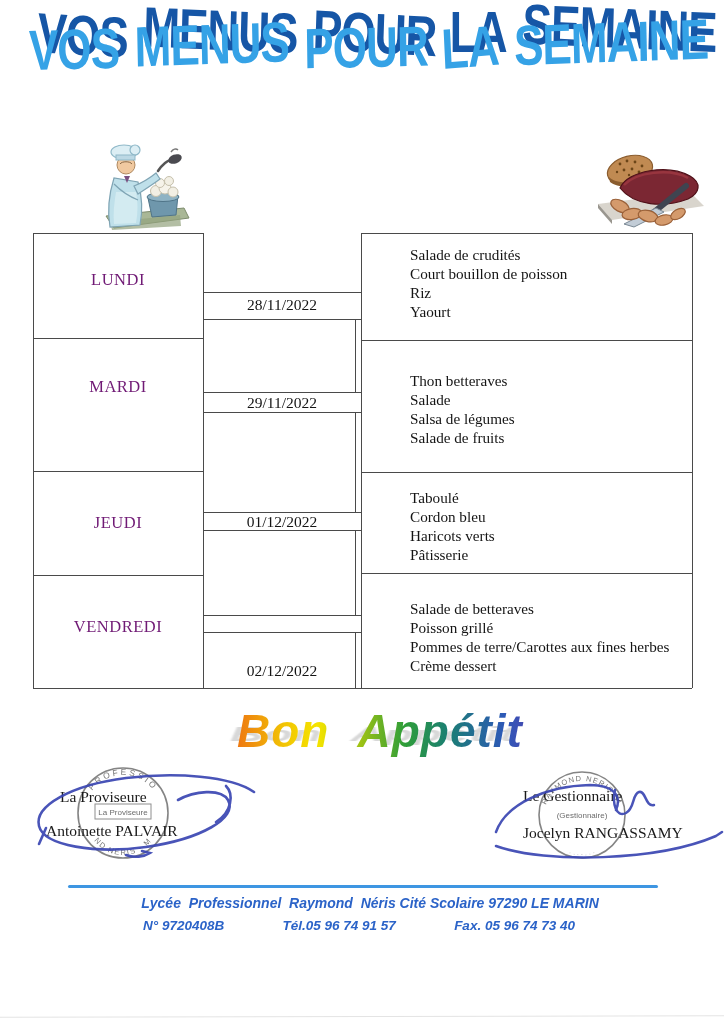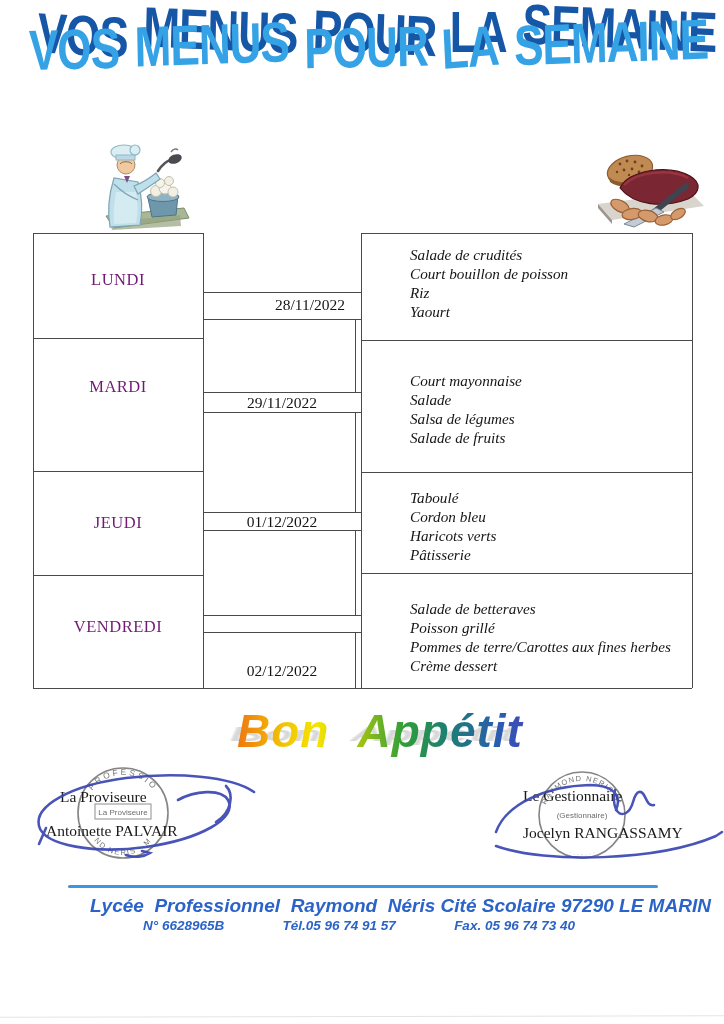--- a/index.html
+++ b/index.html
@@ -52,21 +52,21 @@
     font-size:16.5px; letter-spacing:.5px; color:#701a75;
   }
   .date-label{
     position:absolute; left:203px; width:158px; text-align:center;
     font-size:15.5px; color:#141414;
   }
   .menu-block{
     position:absolute; left:410px; width:280px;
     font-size:15.2px; line-height:19px; color:#141414;
   }
-  .menu-block div{ white-space:nowrap;font-style:italic; }
+  .menu-block div{ white-space:nowrap; }
   
   .bon{
     position:absolute; left:140px; top:704px; width:480px; text-align:center;
     font-family:"Liberation Sans", sans-serif;
     font-style:italic; font-weight:800; font-size:46px;
     letter-spacing:1px; word-spacing:16px; white-space:nowrap;
     background:linear-gradient(to right,
       #cf2366 0%, #e02318 10%, #ee7612 20%, #f2c404 30%, #f5e400 37%,
       #9dc214 46%, #2f9e38 55%, #1b7f72 64%, #2d58b8 76%, #6637a8 87%, #b12d96 100%);
     -webkit-background-clip:text; background-clip:text; color:transparent;
@@ -81,23 +81,23 @@
   .sig-role{ position:absolute; font-size:15.5px; color:#1a1a1a; }
   .sig-name{ position:absolute; font-size:15.5px; color:#1a1a1a; white-space:nowrap; }
   .stamp{ position:absolute; opacity:.82; }
   .pen{ position:absolute; }
   
   .footer-rule{
     position:absolute; left:68px; top:885px; width:590px; height:3px;
     background:#3e96e2; border-radius:2px;
   }
   .footer-line1{
-    position:absolute; left:90px; top:895px; width:560px; text-align:right;
+    position:absolute; left:90px; top:895px; width:560px; text-align:center;
     font-family:"Liberation Sans", sans-serif;
-    font-weight:700; font-style:italic; font-size:19px;
+    font-weight:700; font-style:italic; font-size:14px;
     color:#2b63c8; white-space:pre;
   }
   .footer-line2{
     position:absolute; left:143px; top:918px; width:432px;
     display:flex; justify-content:space-between;
     font-family:"Liberation Sans", sans-serif;
     font-weight:700; font-style:italic; font-size:13.5px;
     color:#2b63c8; white-space:pre;
   }
   .scan-edge{
@@ -198,33 +198,33 @@
   <div class="hl" style="left:203px;top:530px;width:158px;"></div>
   <div class="hl" style="left:203px;top:615px;width:158px;"></div>
   <div class="hl" style="left:203px;top:632px;width:158px;"></div>
   <div class="hl" style="left:33px;top:688px;width:659px;"></div>
 
   <div class="day-label" style="top:270px;">LUNDI</div>
   <div class="day-label" style="top:377px;">MARDI</div>
   <div class="day-label" style="top:513px;">JEUDI</div>
   <div class="day-label" style="top:617px;">VENDREDI</div>
 
-  <div class="date-label" style="top:296px;margin-left:28px;">28/11/2022</div>
+  <div class="date-label" style="top:296px;">28/11/2022</div>
   <div class="date-label" style="top:394px;">29/11/2022</div>
   <div class="date-label" style="top:513px;">01/12/2022</div>
   <div class="date-label" style="top:615px;margin-top:47px;">02/12/2022</div>
 
   <div class="menu-block" style="top:245px;">
     <div>Salade de crudités</div>
     <div>Court bouillon de poisson</div>
     <div>Riz</div>
     <div>Yaourt</div>
   </div>
   <div class="menu-block" style="top:371px;">
-    <div>Court mayonnaise</div>
+    <div>Thon betteraves</div>
     <div>Salade</div>
     <div>Salsa de légumes</div>
     <div>Salade de fruits</div>
   </div>
   <div class="menu-block" style="top:488px;">
     <div>Taboulé</div>
     <div>Cordon bleu</div>
     <div>Haricots verts</div>
     <div>Pâtisserie</div>
   </div>
@@ -283,19 +283,19 @@
     <g fill="none" stroke="#3a46b2" stroke-width="2.5" stroke-linecap="round" opacity=".92">
       <path d="M 8,60 C 18,32 58,14 102,13 C 126,13 134,24 128,38"></path>
       <path d="M 127,18 C 124,31 128,46 138,41 C 147,36 144,22 151,20 C 158,18 157,35 166,33"></path>
       <path d="M 8,74 C 58,92 170,89 228,64 L 234,60"></path>
     </g>
   </svg>
 
   <div class="footer-rule"></div>
   <div class="footer-line1">Lycée  Professionnel  Raymond  Néris Cité Scolaire 97290 LE MARIN</div>
   <div class="footer-line2">
-    <span>N° 6628965B</span>
+    <span>N° 9720408B</span>
     <span>Tél.05 96 74 91 57</span>
     <span>Fax. 05 96 74 73 40</span>
   </div>
 
   <div class="scan-edge"></div>
 </div>
 
 </body></html>

